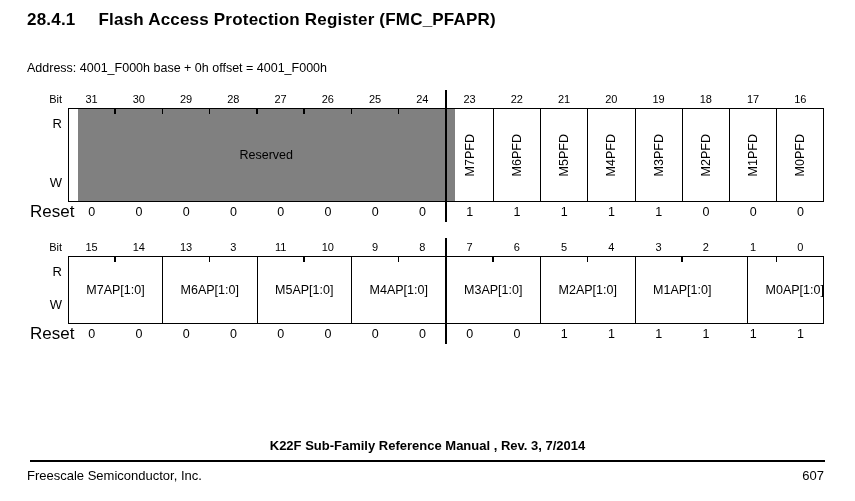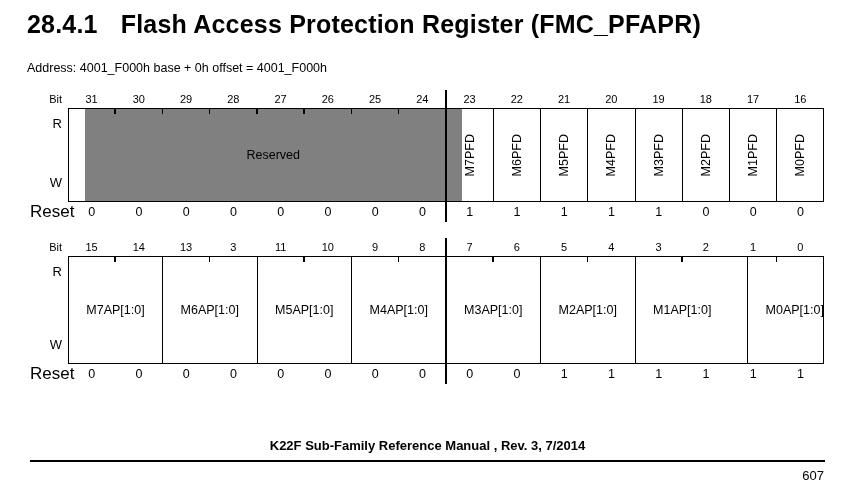--- a/index.html
+++ b/index.html
@@ -3,29 +3,29 @@
 <meta charset="utf-8">
 <style>
   html,body { margin:0; padding:0; background:#ffffff; }
   .page {
     position:relative; width:855px; height:501px; background:#ffffff;
     font-family:"Liberation Sans", sans-serif; color:#000; overflow:hidden;
   }
 
   
   .heading { position:absolute; left:27px; top:10px; display:flex; gap:23px;
-             font-weight:bold; font-size:25px; letter-spacing:0.2px; }
+             font-weight:bold; font-size:17px; letter-spacing:0.2px; }
   .address { position:absolute; left:27px; top:61px; font-size:12.5px; }
 
   
   .word { position:absolute; left:30px; width:794px; }
   #word-0 { top:90px; }
   #word-1 { top:238px; }
   #word-0 .box { height:94px; }
-  #word-1 .box { height:108px; }
+  #word-1 .box { height:68px; }
 
   .row { display:flex; }
   .cell-label { width:38px; text-align:right; padding-right:6px; box-sizing:border-box; flex:none; }
   .bit-row { height:18px; align-items:center; font-size:11px; }
   .bit-row .cell-label { font-size:11px; }
   .bit-num { width:47.25px; text-align:center; flex:none; font-size:11px; }
 
   .rw-col { width:38px; box-sizing:border-box; flex:none; display:flex; flex-direction:column;
             justify-content:space-between; align-items:flex-end; padding:8px 6px 12px 0; font-size:13px; }
 
@@ -81,21 +81,21 @@
         <div class="bit-num">18</div>
         <div class="bit-num">17</div>
         <div class="bit-num">16</div>
       </div>
       <div class="row box-row">
         <div class="rw-col">
           <div>R</div>
           <div>W</div>
         </div>
         <div class="box">
-          <div class="field reserved" style="left: 16px; width: 376.5px; background: rgb(128, 128, 128);">
+          <div class="field reserved" style="left: 9px; width: 376.5px; background: rgb(128, 128, 128);">
             <span class="lbl">Reserved</span>
           </div>
           <div class="tick" style="left: 45.25px;"></div>
           <div class="tick" style="left: 92.5px;"></div>
           <div class="tick" style="left: 139.75px;"></div>
           <div class="tick" style="left: 187px;"></div>
           <div class="tick" style="left: 234.25px;"></div>
           <div class="tick" style="left: 281.5px;"></div>
           <div class="tick" style="left: 328.75px;"></div>
           <div class="field vertical" style="left: 376.5px; width: 47.25px; border-left: 1.5px solid rgb(0, 0, 0);">
@@ -222,15 +222,16 @@
         <div class="reset-val">1</div>
         <div class="reset-val">1</div>
         <div class="reset-val">1</div>
         <div class="reset-val">1</div>
       </div>
       <div class="mid-divider"></div>
     </div>
 
   <div class="manual-title">K22F Sub-Family Reference Manual , Rev. 3, 7/2014</div>
   <div class="footer-rule"></div>
+  <div class="vendor">Freescale Semiconductor, Inc.</div>
   <div class="page-number">607</div>
 
 </div>
 
 </body></html>

